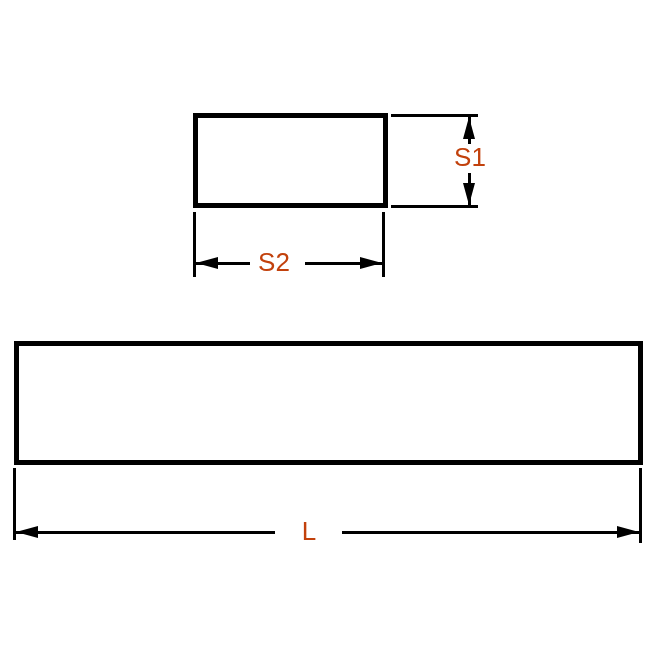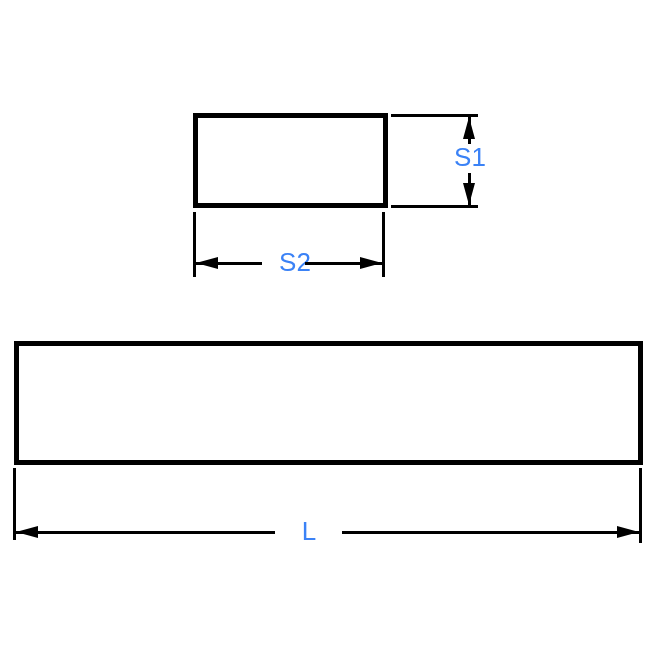--- a/index.html
+++ b/index.html
@@ -19,21 +19,21 @@
     border: 5px solid #000000;
     background: #ffffff;
   }
   .hline { position: absolute; height: 3px; background: #000000; }
   .vline { position: absolute; width: 3px; background: #000000; }
   .dim-label {
     position: absolute;
     font-size: 26px;
     line-height: 26px;
     text-align: center;
-    color: #3b82f6;
+    color: #c2410c;
     background: #ffffff;
     white-space: nowrap;
   }
   .arrow { position: absolute; width: 0; height: 0; }
   .arrow-left  { border-top: 6px solid transparent; border-bottom: 6px solid transparent; border-right: 22px solid #000000; }
   .arrow-right { border-top: 6px solid transparent; border-bottom: 6px solid transparent; border-left: 22px solid #000000; }
   .arrow-up    { border-left: 6px solid transparent; border-right: 6px solid transparent; border-bottom: 22px solid #000000; }
   .arrow-down  { border-left: 6px solid transparent; border-right: 6px solid transparent; border-top: 22px solid #000000; }
 </style>
 </head>
@@ -50,21 +50,21 @@
     <div class="vline" style="left:468px; top:117px; height:30px;"></div>
     <div class="arrow arrow-up" style="left:463px; top:117px;"></div>
     <div class="dim-label" style="left:446px; top:144px; width:48px;">S1</div>
     <div class="vline" style="left:468px; top:173px; height:32px;"></div>
     <div class="arrow arrow-down" style="left:463px; top:183px;"></div>
 
     <div class="vline" style="left:193px; top:212px; height:65px;"></div>
     <div class="vline" style="left:382px; top:212px; height:65px;"></div>
     <div class="hline" style="left:196px; top:262px; width:66px;"></div>
     <div class="arrow arrow-left" style="left:196px; top:257px;"></div>
-    <div class="dim-label" style="left:271px; top:249px; width:48px;">S2</div>
+    <div class="dim-label" style="left:250px; top:249px; width:48px;">S2</div>
     <div class="hline" style="left:305px; top:262px; width:77px;"></div>
     <div class="arrow arrow-right" style="left:360px; top:257px;"></div>
   </div>
 
   <div class="view">
 
     <div class="rect" style="left:14px; top:341px; width:629px; height:124px;"></div>
 
     <div class="vline" style="left:13px; top:468px; height:72px;"></div>
     <div class="vline" style="left:639px; top:468px; height:75px;"></div>

